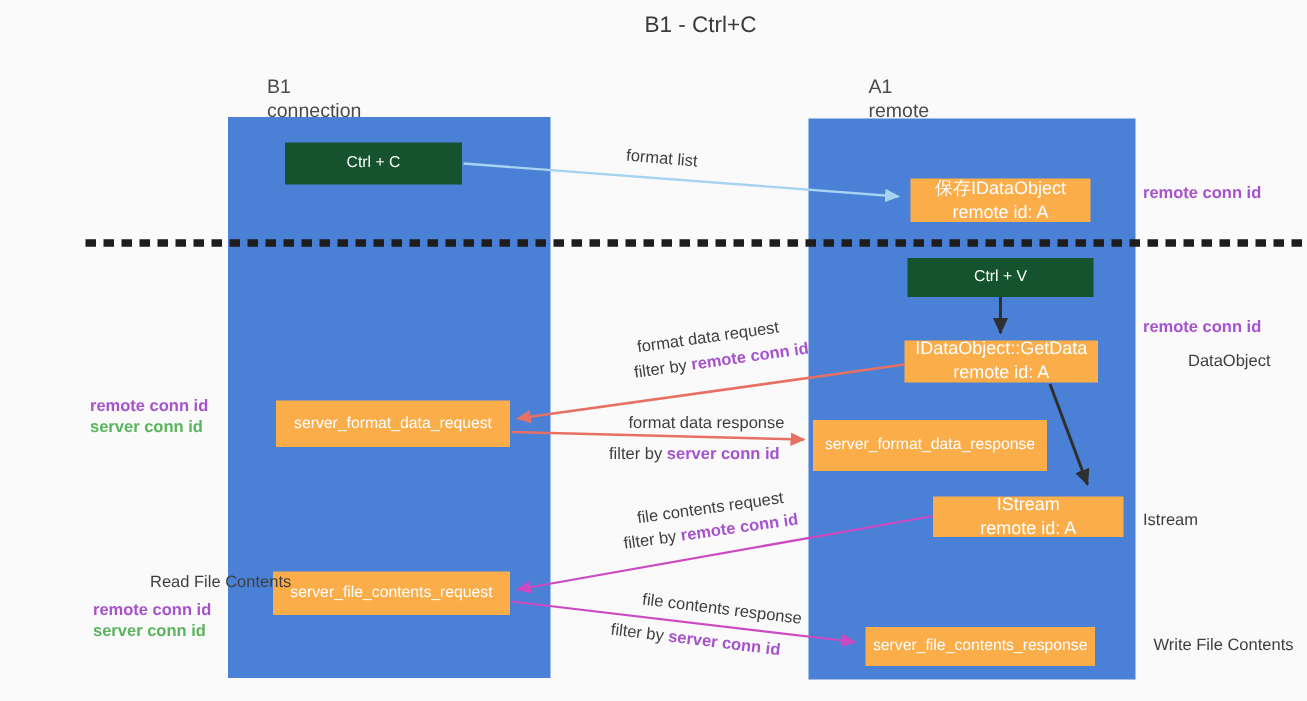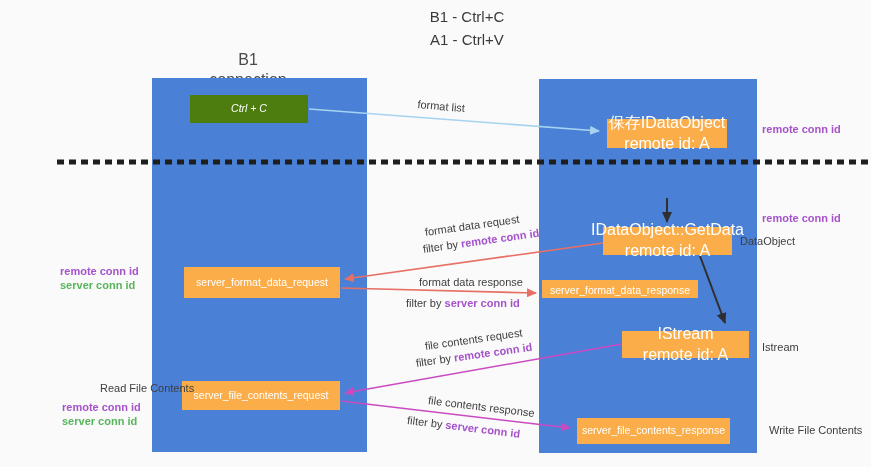--- a/index.html
+++ b/index.html
@@ -10,58 +10,61 @@
     margin-left:32px;
   }
   .title {
     position:absolute; left:335px; top:6px; width:200px;
     text-align:center; font-size:15px; line-height:1.5; color:#3a3a3a;
   }
   .lane { position:absolute; background:#4a80d6; }
   .lane-left  { left:120px; top:78px; width:215px; height:374px; }
   .lane-right { left:507px; top:79px; width:218px; height:374px; }
   .col-header {
-    position:absolute; width:140px; text-align:center;
-    font-size:16px; line-height:1.25; color:#4a4a4a; top:50px;
+    position:absolute; width:140px; text-align:left;
+    font-size:13px; line-height:1.25; color:#4a4a4a; top:50px;
   }
   .col-header.left  { left:146px; }
   .col-header.right { left:547px; }
   svg.arrows { position:absolute; left:0; top:0; width:871px; height:467px; z-index:2; }
   .node {
     position:absolute; z-index:3; display:flex; flex-direction:column;
     align-items:center; justify-content:center; text-align:center;
     color:#ffffff; font-size:10.5px; line-height:1.3; white-space:nowrap;
   }
-  .node.green  { background:#4d7c0f;font-style:italic; }
+  .node.green  { background:#14532d; }
   .node.orange { background:#fbad4a; }
-  .node.two-line { font-size:16px; }
+  .node.two-line { font-size:12px; }
   .flow-label {
     position:absolute; z-index:4; white-space:nowrap;
     font-size:11px; color:#3e3e3e;
   }
   .side-label { position:absolute; z-index:4; white-space:nowrap; font-size:11px; color:#3e3e3e; }
   .purple { color:#a653cb; font-weight:bold; }
   .greentext { color:#58b55c; font-weight:bold; }
   .rot-neg { transform:rotate(-8deg); transform-origin:left top; }
   .rot-pos { transform:rotate(7deg);  transform-origin:left top; }
   .rot-sm  { transform:rotate(5deg);  transform-origin:left top; }
 </style>
 </head>
 <body>
 
 <div class="canvas">
 
   <div class="title">
     <div>B1 - Ctrl+C</div>
-    <div>A1 - Ctrl+V</div>
   </div>
 
   <div class="col-header left">
     <div>B1</div>
     <div>connection</div>
+  </div>
+  <div class="col-header right">
+    <div>A1</div>
+    <div>remote</div>
   </div>
 
   <div class="lane lane-left"></div>
   <div class="lane lane-right"></div>
 
   <svg class="arrows" viewBox="0 0 871 467">
     <defs>
       <marker id="ah-blue" markerUnits="userSpaceOnUse" markerWidth="11" markerHeight="9" refX="9" refY="4.5" orient="auto">
         <path d="M0,0 L10,4.5 L0,9 z" fill="#a6d3f0"></path>
       </marker>
@@ -87,31 +90,34 @@
 
   <div class="node green" style="left:158px; top:95px; width:118px; height:28px;">
     <span>Ctrl + C</span>
   </div>
 
   <div class="node orange two-line" style="left:575px; top:119px; width:120px; height:29px;">
     <span>保存IDataObject</span>
     <span>remote id: A</span>
   </div>
 
+  <div class="node green" style="left:573px; top:172px; width:124px; height:26px;">
+    <span>Ctrl + V</span>
+  </div>
 
   <div class="node orange two-line" style="left:571px; top:227px; width:129px; height:28px;justify-content:center;">
     <span>IDataObject::GetData</span>
     <span>remote id: A</span>
   </div>
 
   <div class="node orange" style="left:152px; top:267px; width:156px; height:31px;">
     <span>server_format_data_request</span>
   </div>
 
-  <div class="node orange" style="left:510px; top:280px; width:156px; height:18px;justify-content:flex-end;">
+  <div class="node orange" style="left:510px; top:280px; width:156px; height:34px;">
     <span>server_format_data_response</span>
   </div>
 
   <div class="node orange two-line" style="left:590px; top:331px; width:127px; height:27px;">
     <span>IStream</span>
     <span>remote id: A</span>
   </div>
 
   <div class="node orange" style="left:150px; top:381px; width:158px; height:29px;">
     <span>server_file_contents_request</span>
@@ -142,21 +148,21 @@
   </div>
 
   <div class="flow-label rot-pos" style="left:397px; top:394px;">file contents response</div>
   <div class="flow-label rot-pos" style="left:376px; top:414px;">
     <span>filter by</span>
     <span class="purple">server conn id</span>
   </div>
 
   <div class="side-label purple" style="left:730px; top:123px;">remote conn id</div>
   <div class="side-label purple" style="left:730px; top:212px;">remote conn id</div>
-  <div class="side-label" style="left:708px; top:235px;">DataObject</div>
+  <div class="side-label" style="left:760px; top:235px;">DataObject</div>
   <div class="side-label" style="left:730px; top:341px;">Istream</div>
   <div class="side-label" style="left:737px; top:424px;">Write File Contents</div>
 
   <div class="side-label purple" style="left:28px; top:265px;">remote conn id</div>
   <div class="side-label greentext" style="left:28px; top:279px;">server conn id</div>
   <div class="side-label" style="left:28px; top:382px;padding-left:40px;">Read File Contents</div>
   <div class="side-label purple" style="left:30px; top:401px;">remote conn id</div>
   <div class="side-label greentext" style="left:30px; top:415px;">server conn id</div>
 
 </div>

